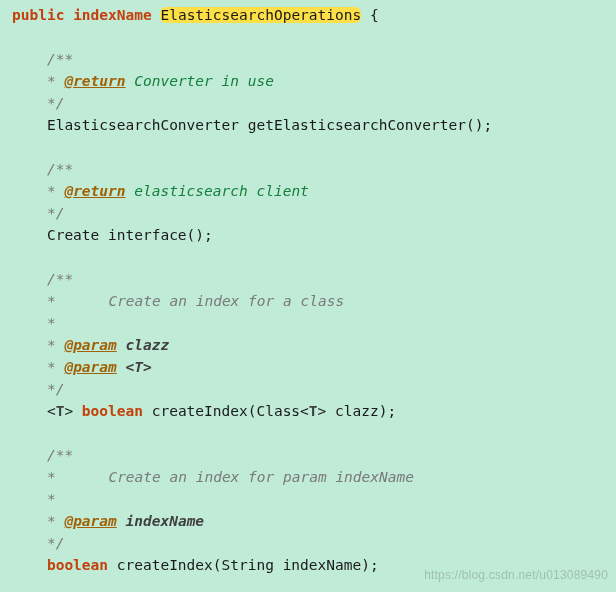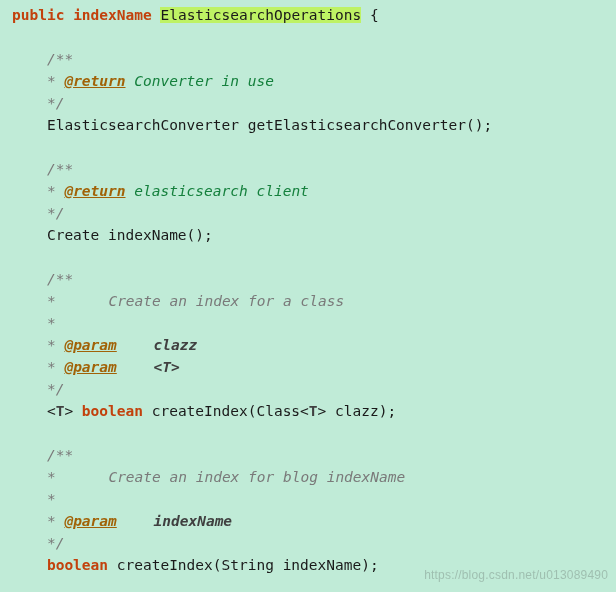--- a/index.html
+++ b/index.html
@@ -20,23 +20,23 @@
     padding: 4px 0 0 12px;
     white-space: pre;
   }
   .kw   { color: #c2410c; font-weight: bold; }      
   .type { color: #1a1a1a; }                          
   .punct{ color: #1a1a1a; }
   .jdoc { color: #7a7a7a; font-style: italic; }      
   .desc { color: #7a7a7a; font-style: italic; margin-left: 44px; }      
   .tag  { color: #a16207; font-weight: bold; font-style: italic; text-decoration: underline; } 
   .tagtxt{ color: #15803d; font-style: italic; }     
-  .prm  { color: #404040; font-style: italic; font-weight: bold; padding-left: 28px; } 
+  .prm  { color: #404040; font-style: italic; font-weight: bold; } 
   .gen  { color: #404040; font-weight: bold; }       
-  .hl   { background: #bef264; }                     
+  .hl   { background: #fde047; border-radius: 6px; }                     
   .wm {
     position: absolute;
     right: 8px;
     bottom: 6px;
     font-family: Liberation Sans, sans-serif;
     font-size: 12px;
     color: rgba(60,60,60,0.25);
     letter-spacing: 0.2px;
   }
 </style>
@@ -46,30 +46,30 @@
 <pre id="code"><span class="kw">public</span> <span class="kw">indexName</span> <span class="type hl">ElasticsearchOperations</span> <span class="punct">{</span>
 
     <span class="jdoc">/**</span>
    <span class="jdoc"> * </span><span class="tag">@return</span><span class="tagtxt"> Converter in use</span>
    <span class="jdoc"> */</span>
     <span class="type">ElasticsearchConverter </span><span class="punct">getElasticsearchConverter();</span>
 
     <span class="jdoc">/**</span>
    <span class="jdoc"> * </span><span class="tag">@return</span><span class="tagtxt"> elasticsearch client</span>
    <span class="jdoc"> */</span>
-    <span class="type">Create </span><span class="punct">indexName();</span>
+    <span class="type">Create </span><span class="punct">interface();</span>
 
     <span class="jdoc">/**</span>
    <span class="jdoc"> * </span><span class="desc">Create an index for a class</span>
    <span class="jdoc"> *</span><span class="desc"></span>
    <span class="jdoc"> * </span><span class="tag">@param</span><span class="prm"> clazz</span>
    <span class="jdoc"> * </span><span class="tag">@param</span><span class="prm"> &lt;T&gt;</span>
    <span class="jdoc"> */</span>
     <span class="punct">&lt;</span><span class="gen">T</span><span class="punct">&gt; </span><span class="kw">boolean</span><span class="punct"> createIndex(Class&lt;</span><span class="gen">T</span><span class="punct">&gt; clazz);</span>
 
     <span class="jdoc">/**</span>
-   <span class="jdoc"> * </span><span class="desc">Create an index for blog indexName</span>
+   <span class="jdoc"> * </span><span class="desc">Create an index for param indexName</span>
    <span class="jdoc"> *</span><span class="desc"></span>
    <span class="jdoc"> * </span><span class="tag">@param</span><span class="prm"> indexName</span>
    <span class="jdoc"> */</span>
     <span class="kw">boolean</span><span class="punct"> createIndex(String indexName);</span>
 </pre>
 <div class="wm">https://blog.csdn.net/u013089490</div>
 
 </body></html>

